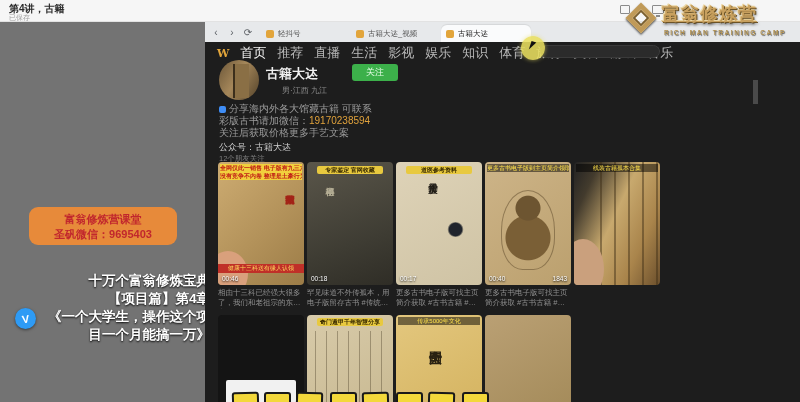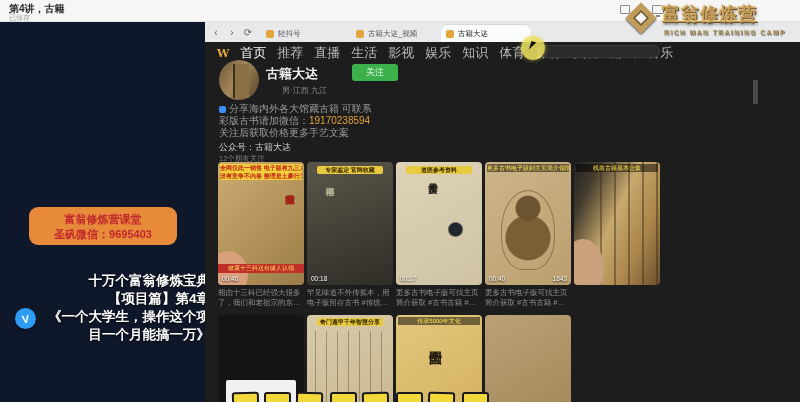--- a/index.html
+++ b/index.html
@@ -19,21 +19,21 @@
   
   .wm{position:absolute;left:628px;top:0;width:172px;height:48px;z-index:60;}
   .wm-mark{position:absolute;left:2px;top:7px;width:22px;height:22px;border:5px solid #c09a58;transform:rotate(45deg);
            box-shadow:inset 0 0 0 2px #7a5f2e,1px 1px 2px rgba(0,0,0,.6);}
   .wm-title{position:absolute;left:34px;top:2px;font-size:18px;font-weight:bold;letter-spacing:1px;color:#c8a05e;
             text-shadow:1px 1px 0 #6b5327,-1px -1px 0 #ecd9a8,1px 2px 3px rgba(0,0,0,.55);white-space:nowrap;text-decoration:underline;}
   .wm-sub{position:absolute;left:36px;top:29px;font-size:6.5px;font-weight:bold;letter-spacing:1.6px;color:#b08f4e;
           text-shadow:1px 1px 1px rgba(0,0,0,.6);white-space:nowrap;}
 
   
-  .videoL{position:absolute;left:0;top:22px;width:231px;height:380px;background:#0f172a;padding-left:20px;}
+  .videoL{position:absolute;left:0;top:22px;width:231px;height:380px;background:#737373;padding-left:20px;}
   .promo{position:absolute;left:29px;top:185px;width:148px;height:38px;background:#e78a3a;border-radius:9px;
          display:flex;flex-direction:column;align-items:center;justify-content:center;gap:1px;}
   .promo span{font-size:11px;font-weight:bold;color:#c1272d;line-height:14px;white-space:nowrap;}
   .course{position:absolute;left:0;top:250px;width:210px;text-align:right;color:#fff;font-weight:bold;
           font-size:13.5px;line-height:18px;text-shadow:0 1px 2px #000;}
   .blue-badge{position:absolute;left:15px;top:286px;width:21px;height:21px;border-radius:50%;background:#2e9bf5;
               display:flex;align-items:center;justify-content:center;box-shadow:0 1px 3px rgba(0,0,0,.5);}
   .blue-badge i{font-style:normal;color:#fff;font-size:11px;font-weight:bold;transform:rotate(-8deg);}
 
   

